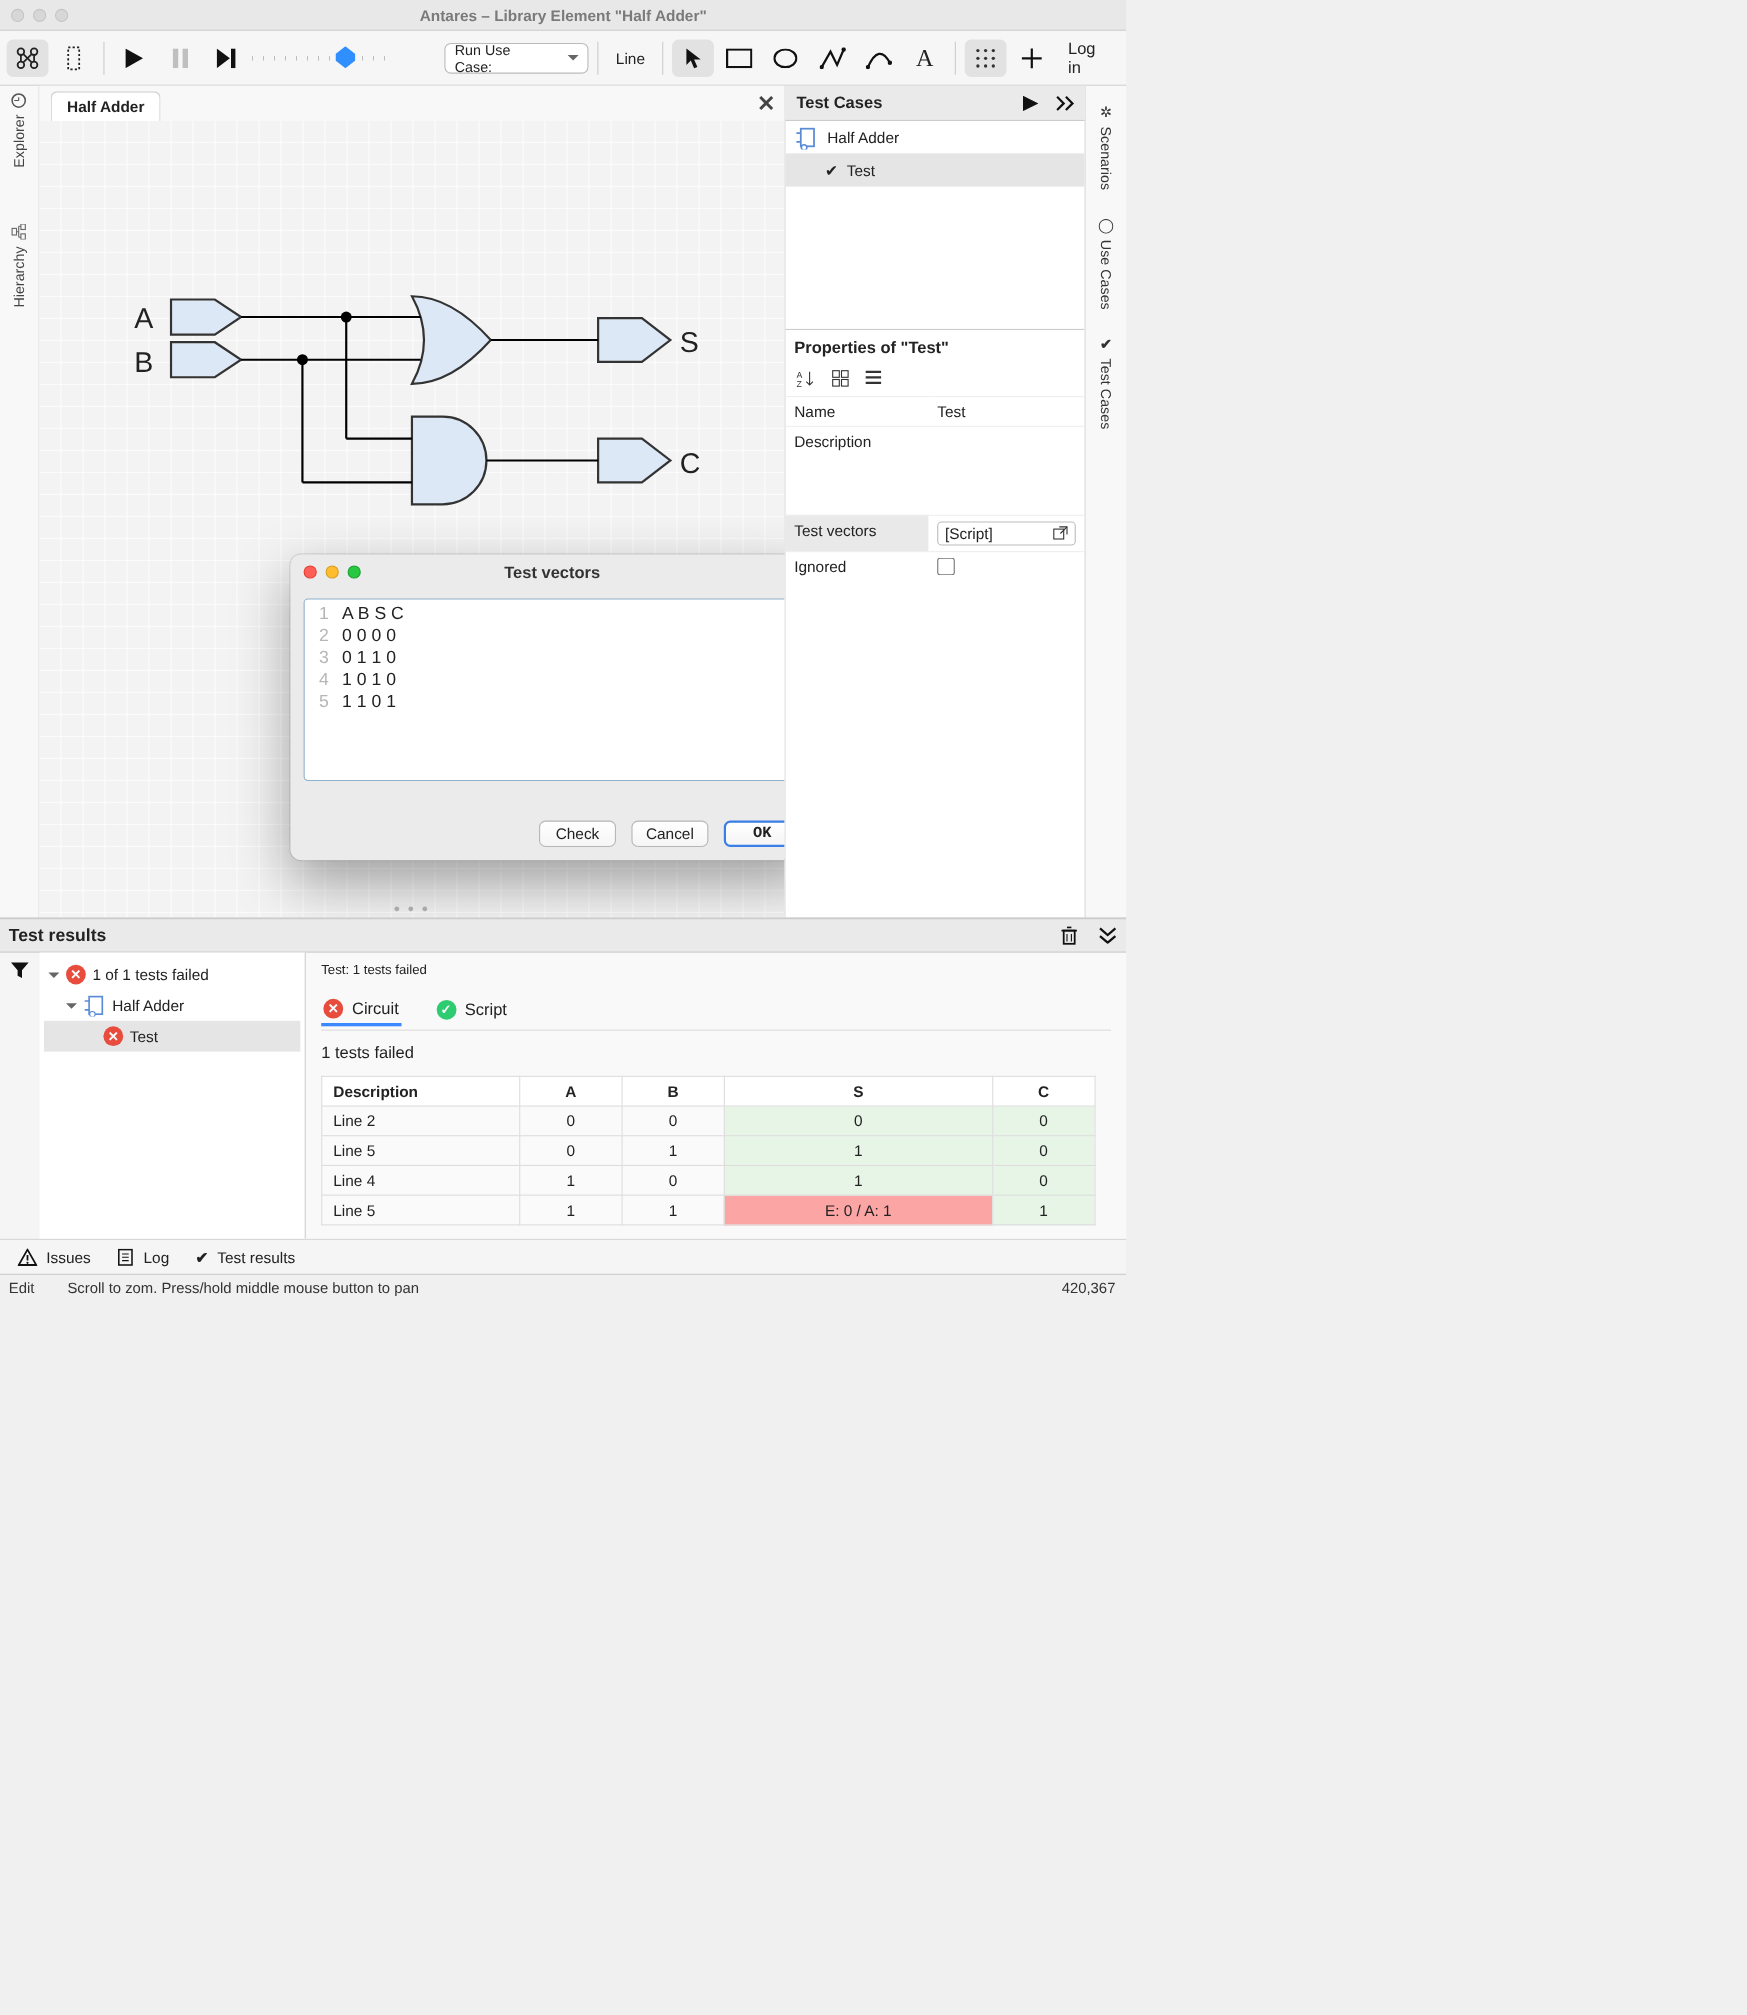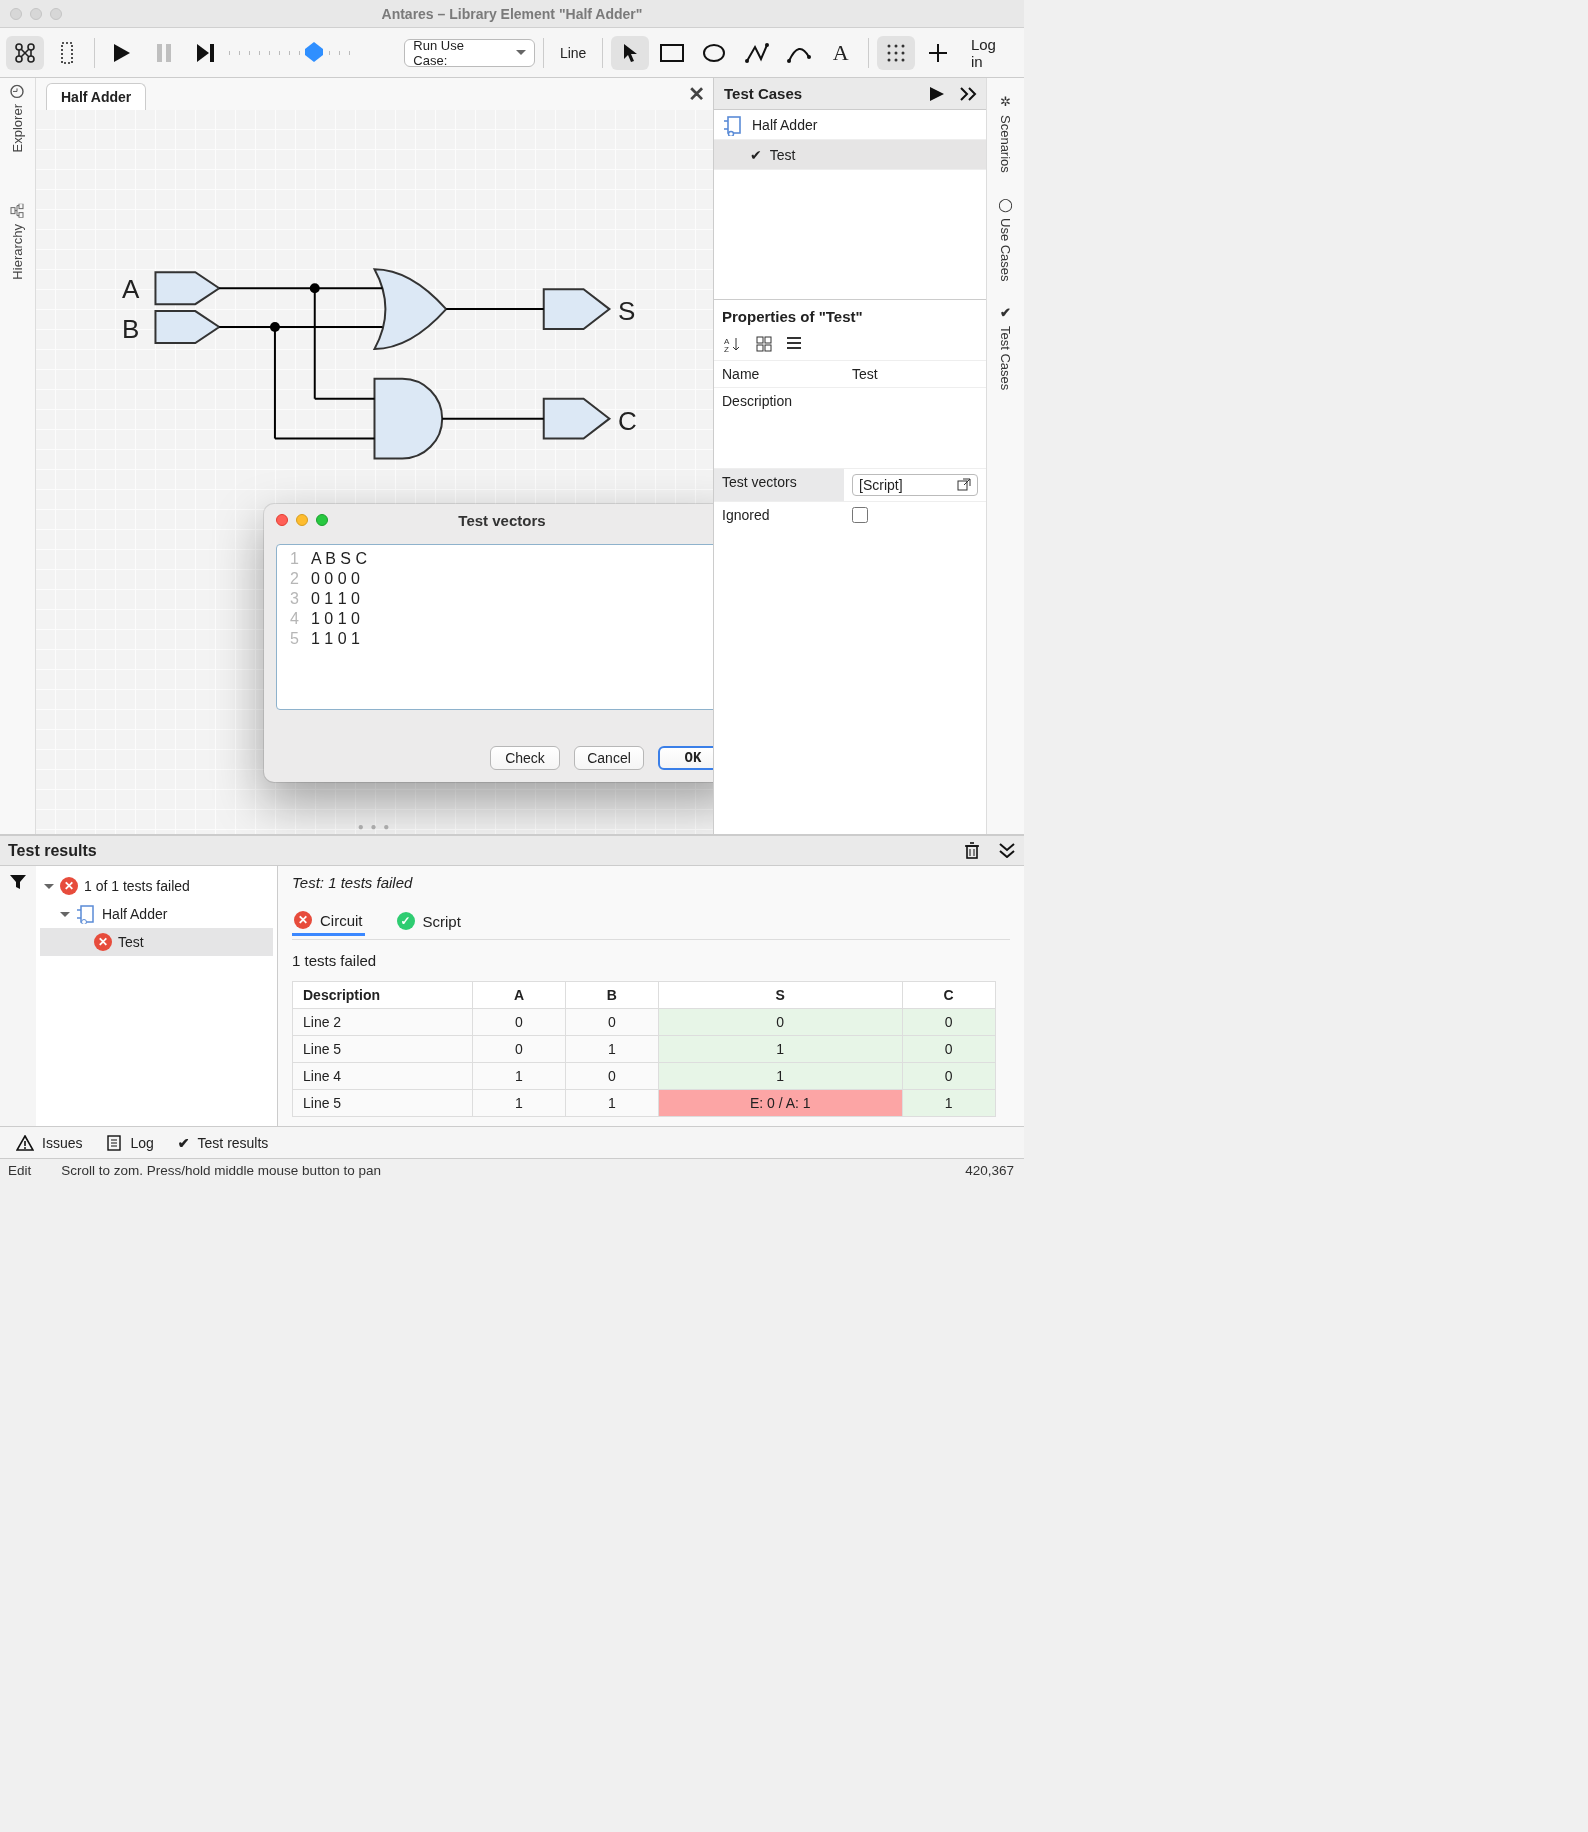--- a/index.html
+++ b/index.html
@@ -466,21 +466,21 @@
             </span>
           <span>Half Adder</span>
         </div>
         <div class="trow sel" style="padding-left:54px;">
           <span class="icon-circle ic-red">✕</span>
           <span>Test</span>
         </div>
       </div>
     </div>
     <div class="detail">
-      <div style="font-size:15px;font-style:italic;">Test: 1 tests failed</div>
+      <div style="font-size:12px;">Test: 1 tests failed</div>
       <div class="tabs">
         <div class="rtab active">
             <span class="icon-circle ic-red">✕</span>
             <span>Circuit</span>
           </div>
         <div class="rtab">
             <span class="icon-circle ic-green">✓</span>
             <span>Script</span>
           </div>
       </div>

